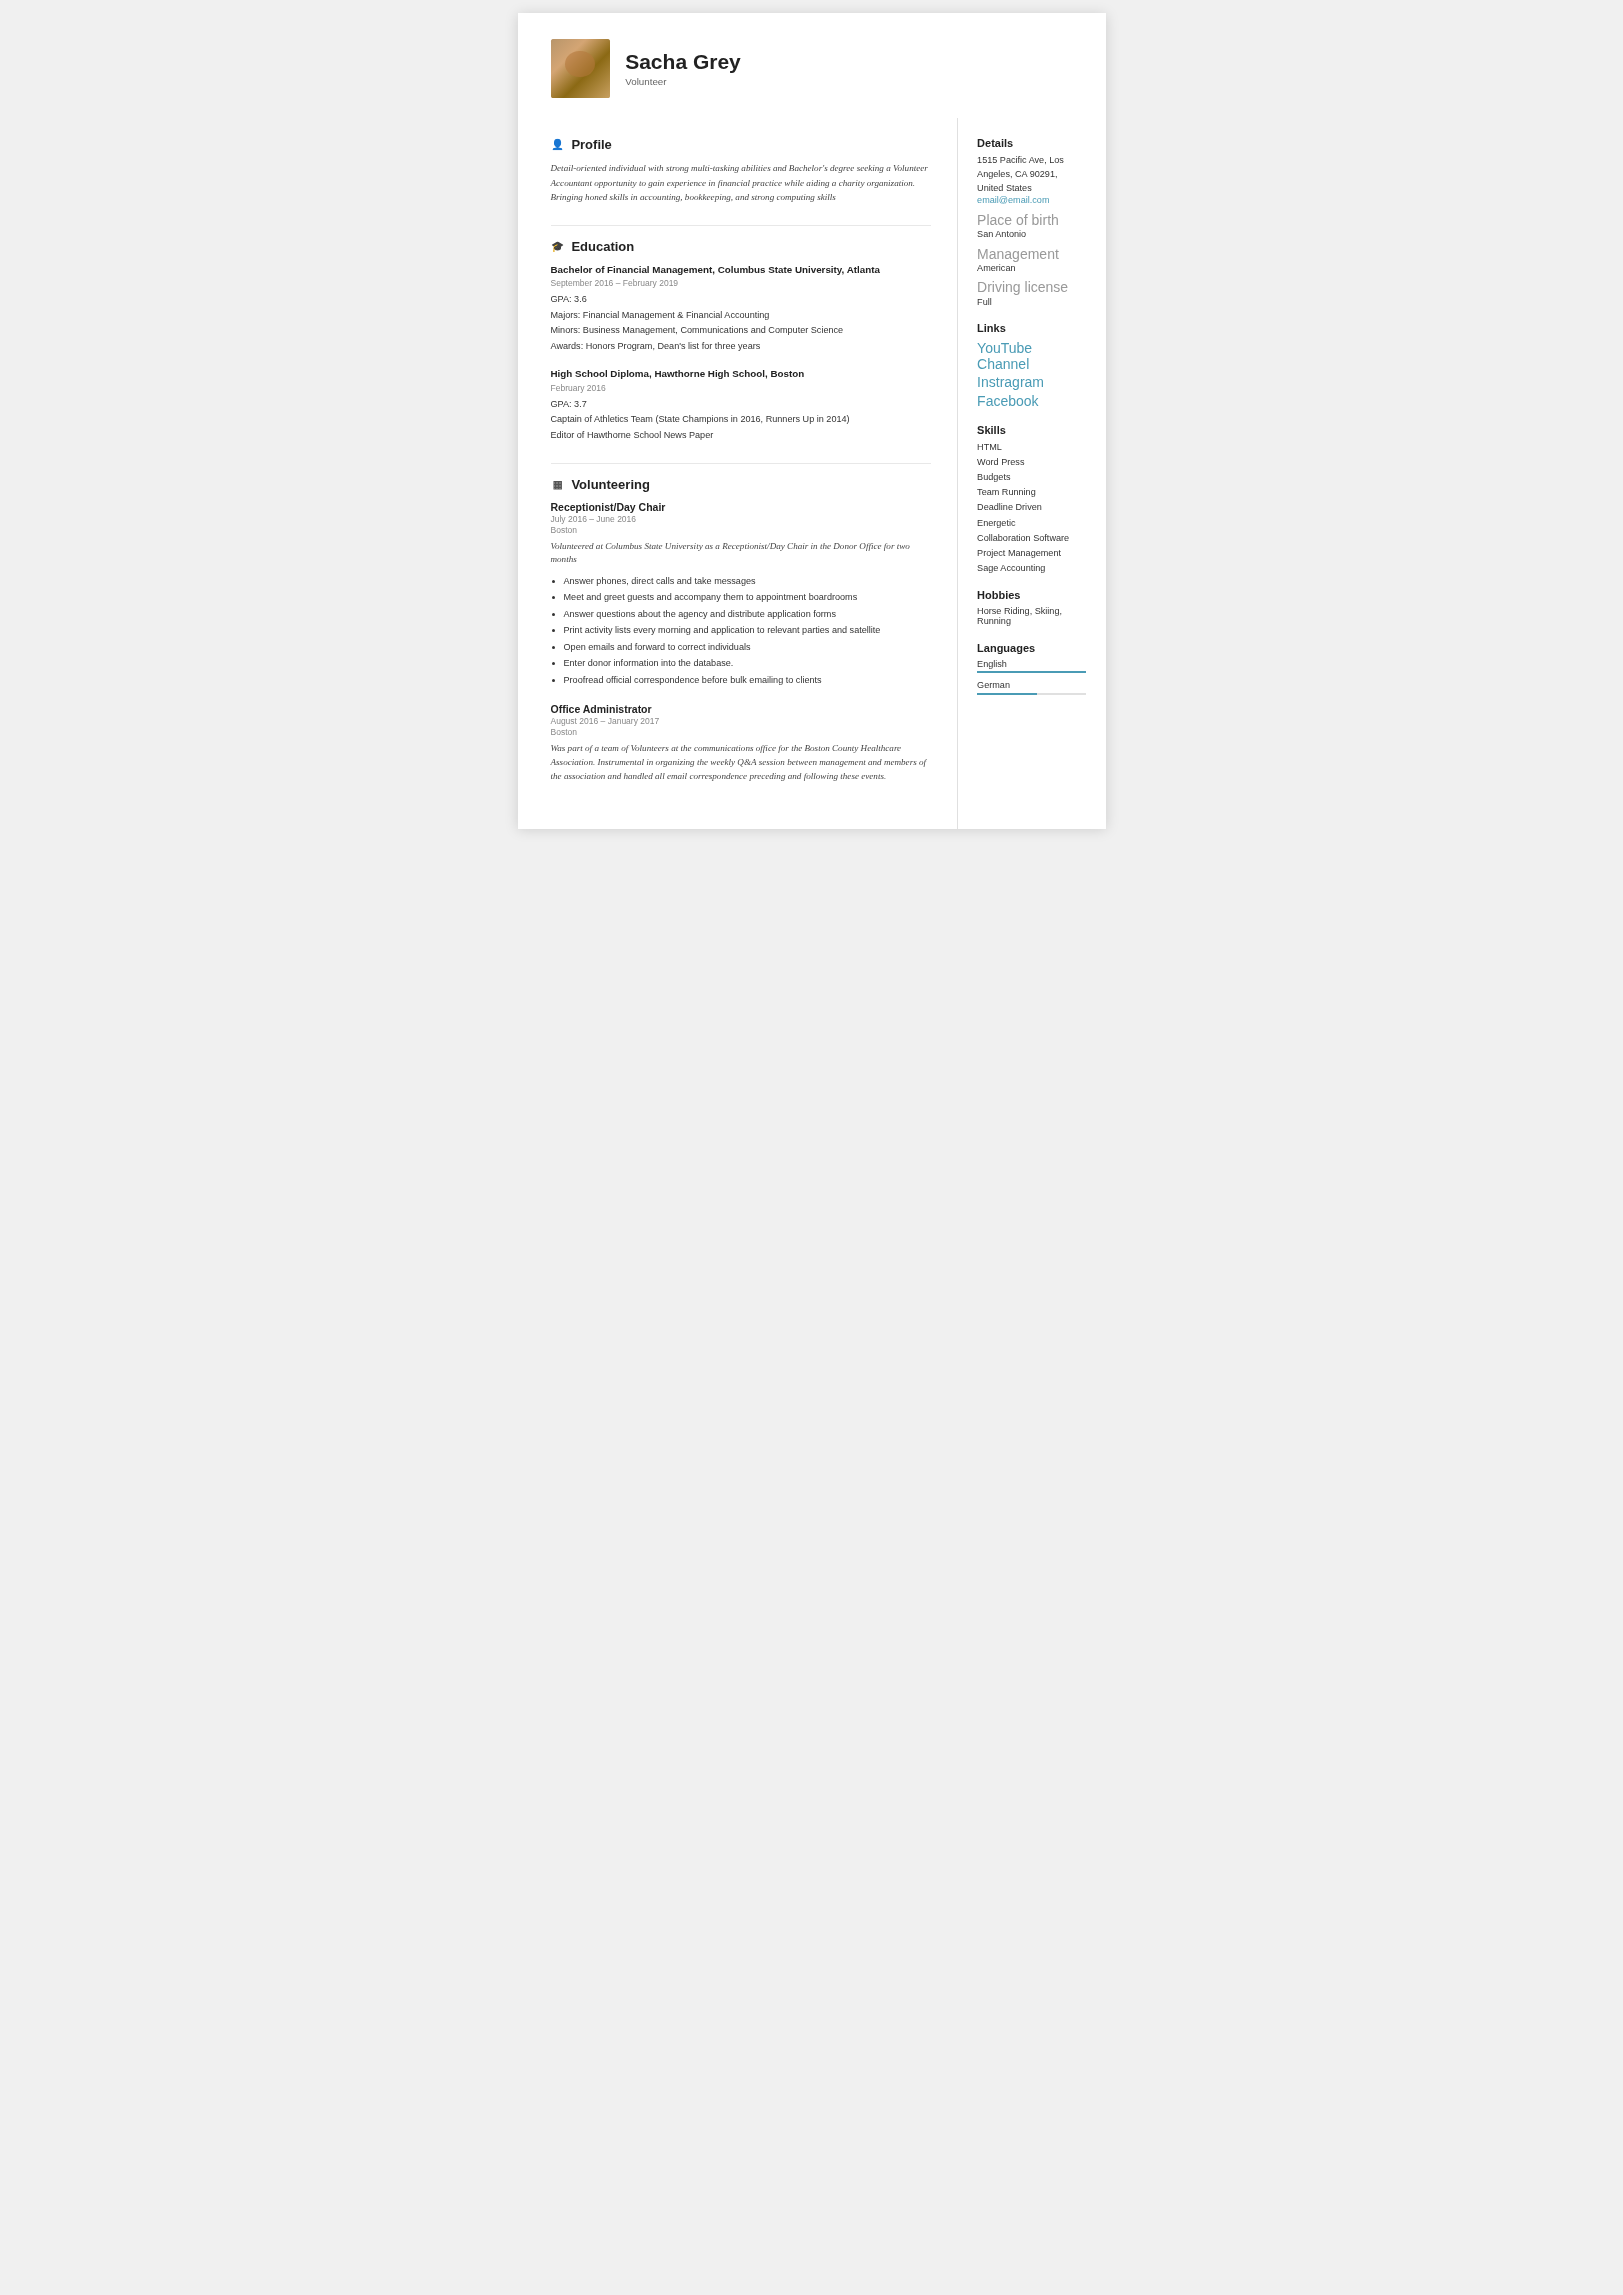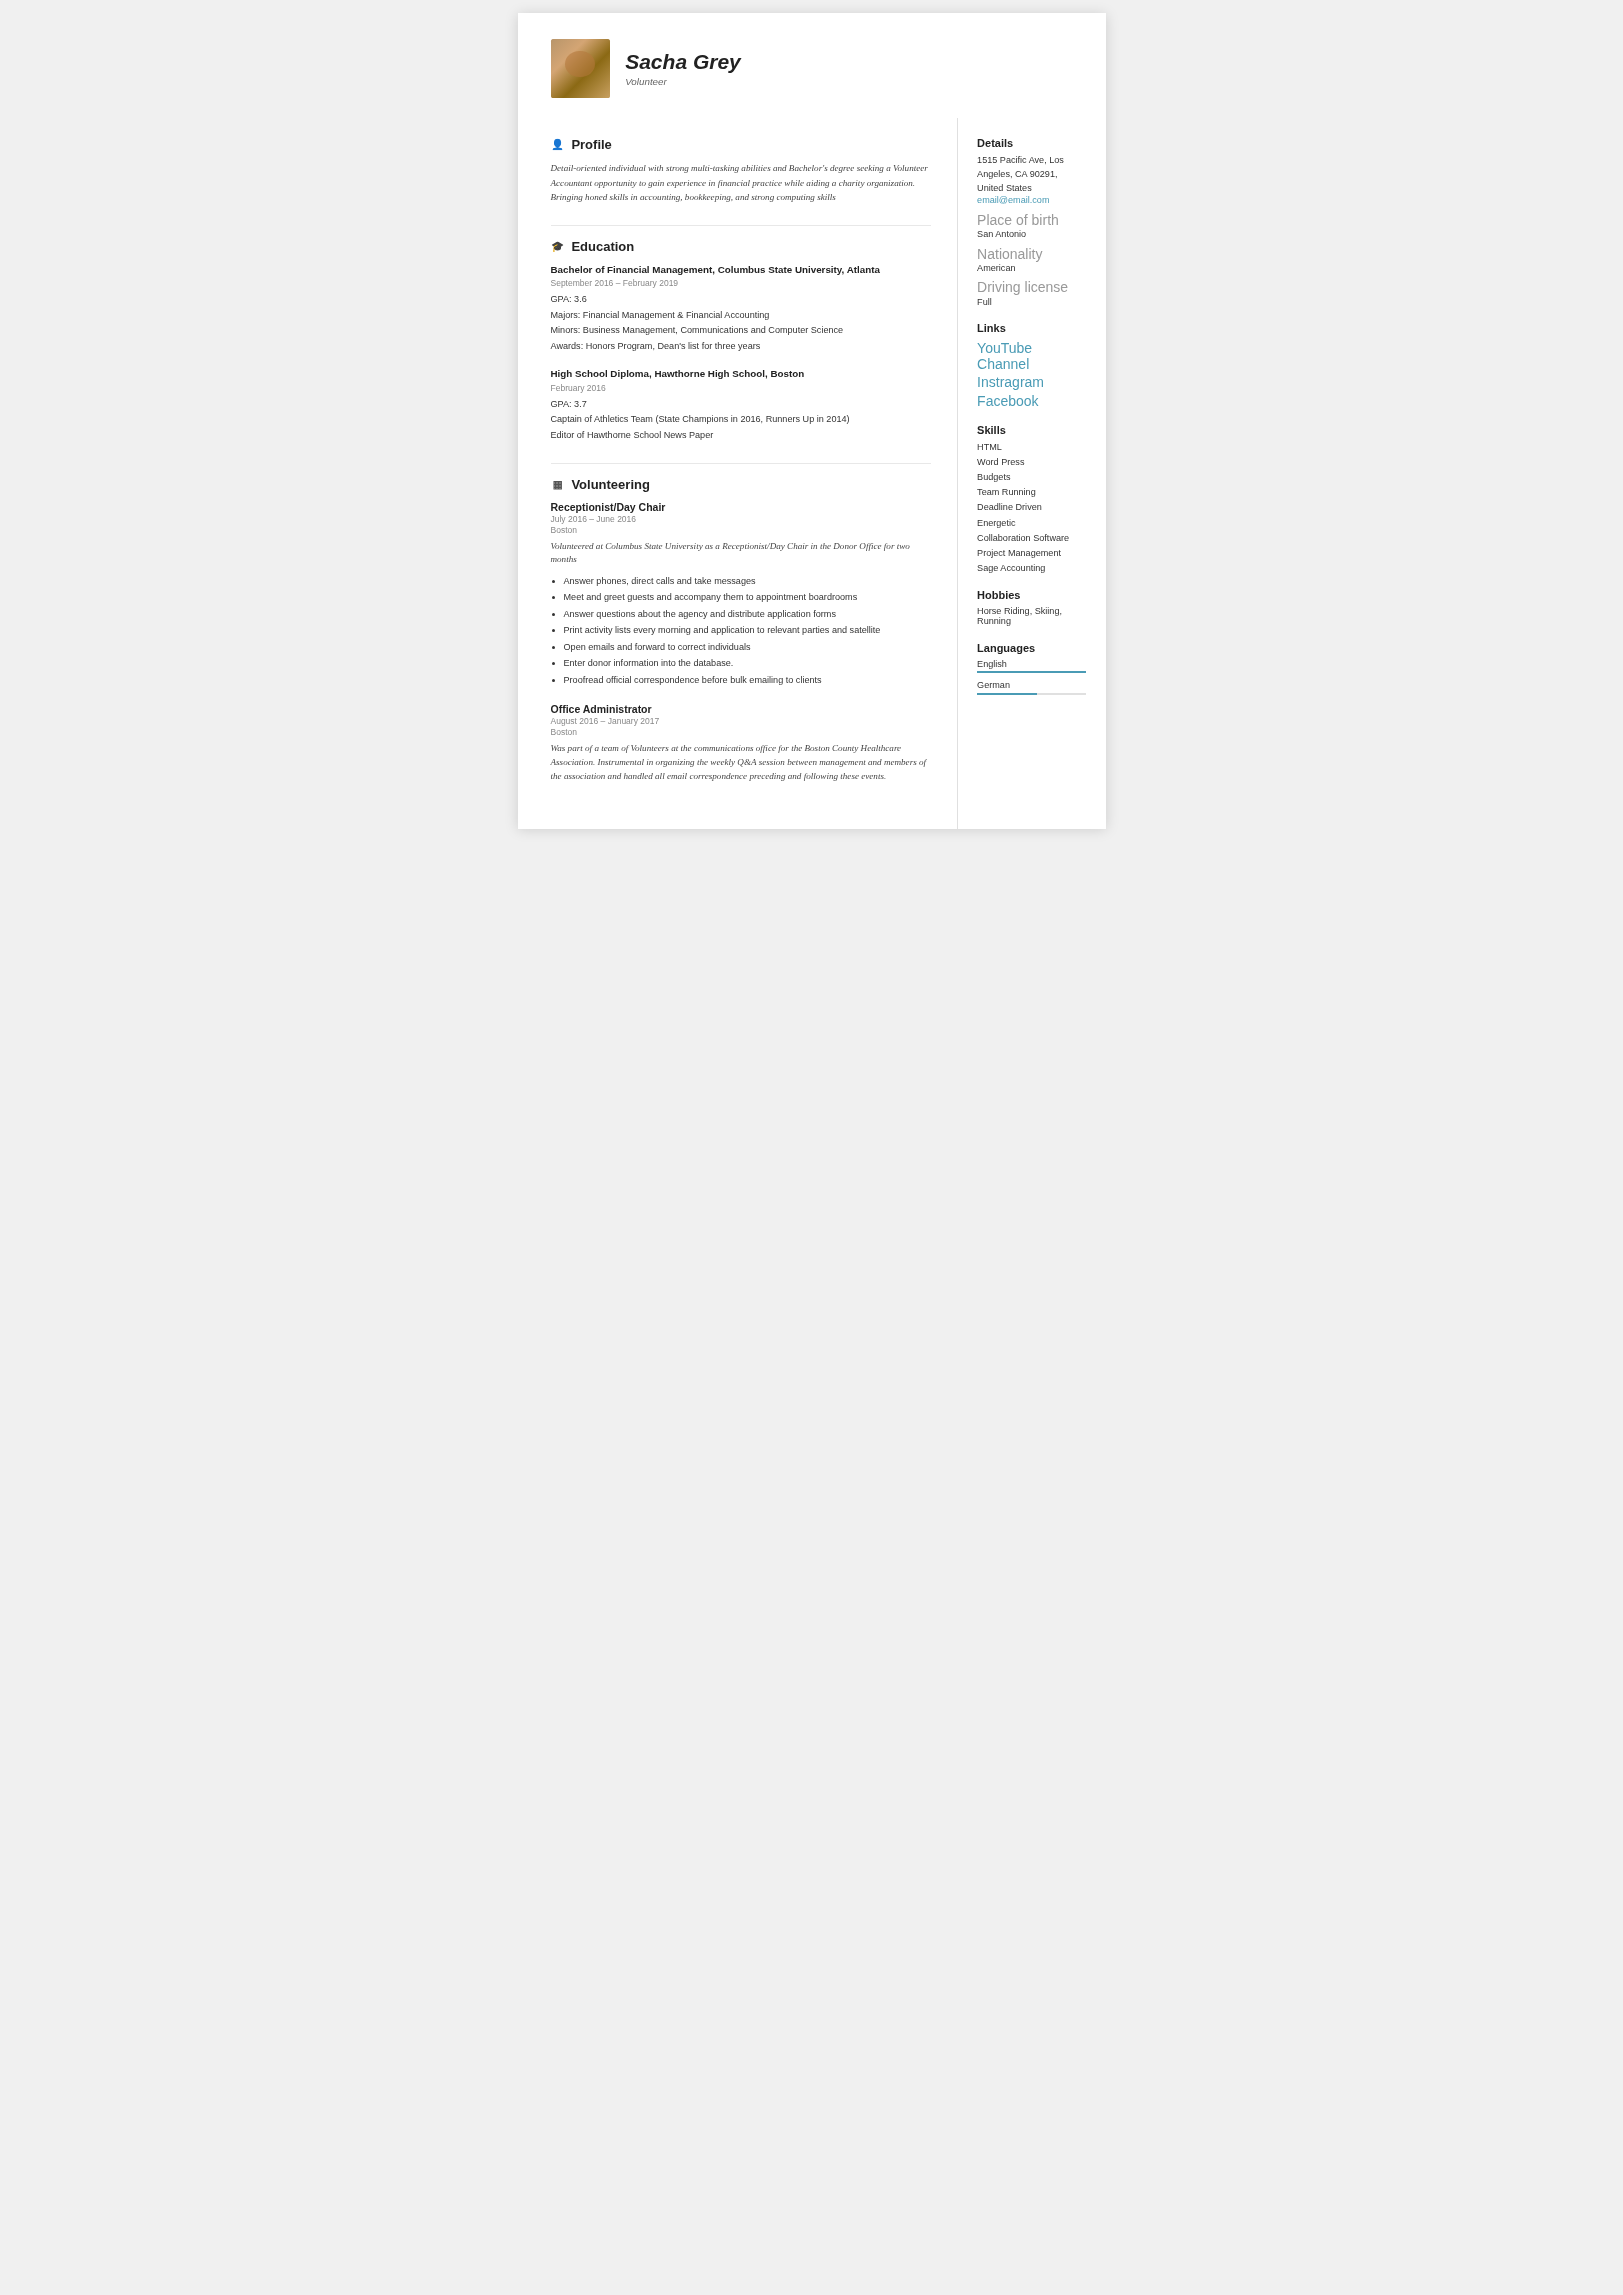--- a/index.html
+++ b/index.html
@@ -18,21 +18,20 @@
       min-height: 784px;
       box-shadow: 0 1.3px 13px rgba(0,0,0,0.15);
       display: flex;
       flex-direction: column;
     }
     .header {
       display: flex;
       align-items: center;
       padding: 26px 33px 19.6px 33px;
       border-bottom: none;
-      font-style: italic;
     }
     .avatar {
       width: 59px;
       height: 59px;
       border-radius: 2.6px;
       background: #c8a882;
       margin-right: 15.7px;
       flex-shrink: 0;
       overflow: hidden;
       position: relative;
@@ -339,21 +338,21 @@
     <div class="right-col">
 
       <div class="right-section">
         <div class="right-section-title">Details</div>
         <div class="detail-address">1515 Pacific Ave, Los Angeles, CA 90291, United States</div>
         <div class="detail-email">email@email.com</div>
 
         <div class="detail-label">Place of birth</div>
         <div class="detail-value">San Antonio</div>
 
-        <div class="detail-label">Nationality</div>
+        <div class="detail-label">Management</div>
         <div class="detail-value">American</div>
 
         <div class="detail-label">Driving license</div>
         <div class="detail-value">Full</div>
       </div>
 
       <div class="right-section">
         <div class="right-section-title">Links</div>
         <a class="link-item" href="#">YouTube Channel</a>
         <a class="link-item" href="#">Instragram</a>

